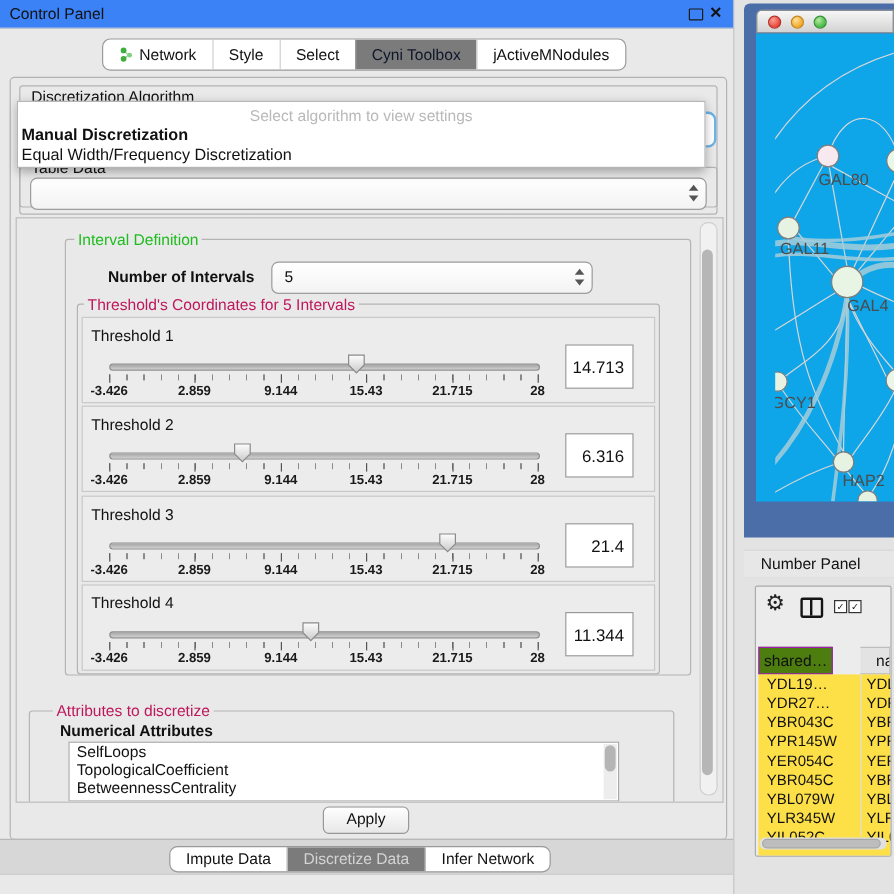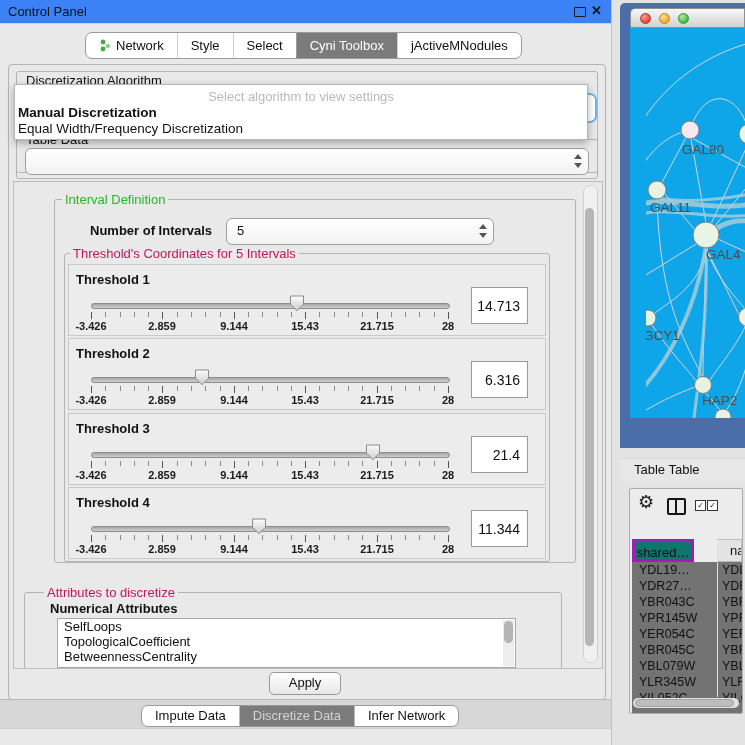--- a/index.html
+++ b/index.html
@@ -10,21 +10,21 @@
   #cp{left:0;top:0;width:611px;height:745px;background:#e9e9e9;border-right:1px solid #c2c2c2;}
   #cp-titlebar{left:0;top:0;width:611px;height:23px;background:#3b82f6;border-bottom:1px solid #d0d0d0;}
   #cp-title{left:8px;top:4px;font-size:13px;}
   #float-ic{left:574px;top:7px;width:10px;height:8px;border:1.5px solid #1a1a1a;border-radius:1px;}
   #close-ic{left:591px;top:3px;font-size:13px;font-weight:bold;}
   
   #toptabs{left:85px;top:32px;height:25px;display:flex;background:#fff;border:1px solid #9b9b9b;
            border-radius:7px;overflow:hidden;}
   .ttab{display:flex;align-items:center;gap:5px;padding:0 13px;font-size:13px;line-height:23px;}
   .ttab + .ttab{border-left:1px solid #cfcfcf;}
-  .ttab.sel{background:#7b7b7b;color:#ffffff;border-left-color:#9b9b9b;}
+  .ttab.sel{background:#7b7b7b;color:#0f172a;border-left-color:#9b9b9b;}
   
   #outerpanel{left:8px;top:64px;width:596px;height:634px;border:1px solid #b3b3b3;border-radius:4px;background:#e9e9e9;}
   .groupbox{border:1px solid #b4b4b4;border-radius:3px;}
   .grouplabel{font-size:13px;background:#e9e9e9;padding:0 3px;white-space:nowrap;}
   .green{color:#1fbc1f;}
   .blue{color:#be185d;}
   .combo{background:linear-gradient(#ffffff,#f3f3f3);border:1px solid #9e9e9e;border-radius:6px;
          font-size:13px;line-height:24px;}
   .combo .cval{position:absolute;left:10px;top:0;line-height:24px;}
   .spin{position:absolute;right:5px;top:4px;width:9px;height:16px;}
@@ -36,21 +36,21 @@
          box-shadow:0 3px 8px rgba(0,0,0,.3);z-index:40;}
   #popup-ph{left:0;top:4px;width:100%;text-align:center;color:#b9b9b9;font-size:13px;}
   #popup-o1{left:3px;top:20px;font-size:13.5px;font-weight:bold;}
   #popup-o2{left:3px;top:36px;font-size:13.5px;}
   
   #settings{left:4px;top:116px;width:588px;height:486px;border:1px solid #bcbcbc;background:#e9e9e9;overflow:hidden;}
   #svscroll{right:4px;top:3px;width:13px;height:476px;background:#f1f1f1;border:1px solid #cfcfcf;border-radius:7px;}
   #svthumb{left:1px;top:22px;width:9px;height:438px;background:#b6b6b6;border-radius:5px;}
   
   .thrpanel{left:54px;width:476px;height:70px;background:#ececec;border:1px solid #c9c9c9;}
-  .thrtitle{left:7px;top:7px;font-size:13px;font-weight:bold;}
+  .thrtitle{left:7px;top:7px;font-size:13px;font-weight:normal;}
   .track{left:22px;top:38px;width:357px;height:4px;background:linear-gradient(#a6a6a6,#d0d0d0);
          border:1px solid #8d8d8d;border-radius:3px;}
   .thumb{position:absolute;top:30px;width:16px;height:17px;}
   .ticks{left:22px;top:47px;width:358px;height:5px;
          background:repeating-linear-gradient(to right,#8a8a8a 0,#8a8a8a 1px,transparent 1px,transparent 14.28px);}
   .mt{position:absolute;top:47px;width:1px;height:7px;background:#555;}
   .tlab{position:absolute;top:55px;transform:translateX(-50%);font-size:11px;font-weight:bold;color:#1a1a1a;}
   .p0{left:22px}.p1{left:93px}.p2{left:165px}.p3{left:236px}.p4{left:308px}.p5{left:379px}
   .valbox{left:402px;top:22px;width:57px;height:37px;background:#fff;border:1px solid #9a9a9a;
           font-size:14px;line-height:37px;text-align:right;padding-right:7px;box-sizing:border-box;}
@@ -82,23 +82,23 @@
   #tp-title{left:620px;top:458px;width:125px;height:22px;background:#e7e7e7;border-top:1px solid #d6d6d6;border-bottom:1px solid #c9c9c9;}
   #tp-title span{position:absolute;left:14px;font-size:13px;line-height:22px;}
   #tp-body{left:620px;top:481px;width:125px;height:264px;background:#e3e3e3;}
   #tp-card{left:9px;top:7px;width:112px;height:224px;background:#ececec;border:1px solid #ababab;border-radius:2px;overflow:hidden;}
   #gear{left:8px;top:4px;font-size:18px;line-height:18px;color:#222;}
   #splitic{left:37px;top:9px;width:15px;height:13px;border:2px solid #141414;border-radius:2px;}
   #splitic:before{content:"";position:absolute;left:6px;top:0;width:2px;height:13px;background:#141414;}
   .cbx{width:9px;height:9px;border:1px solid #333;background:#fff;font-size:8px;line-height:9px;text-align:center;color:#222;}
   #cbx1{left:65px;top:11px;} #cbx2{left:77px;top:11px;}
   .hcell{top:50px;height:23px;font-size:13px;line-height:22px;box-sizing:border-box;}
-  #hc1{left:2px;width:62px;background:#0f766e;border:3px solid #a21caf;text-align:center;}
+  #hc1{left:2px;width:62px;background:#4d7c0f;border:1px solid #a21caf;text-align:center;}
   #hc2{left:87px;width:25px;background:#e3e3e3;border:1px solid #bdbdbd;border-left:none;padding-left:13px;overflow:hidden;}
-  #rows{left:2px;top:73px;width:110px;height:156px;background:#737373;}
+  #rows{left:2px;top:73px;width:110px;height:156px;background:#fde047;}
   #coldiv{left:85px;top:0;width:1px;height:135px;background:#e0e0e0;}
   .trow{position:absolute;left:0;width:110px;height:16px;font-size:12.5px;line-height:16px;}
   .trow .c1{position:absolute;left:7px;} .trow .c2{position:absolute;left:90px;white-space:nowrap;}
   #hscroll{left:3px;top:209px;width:106px;height:10px;background:#e1e1e1;border-radius:5px;}
   #hthumb{left:2px;top:1px;width:99px;height:8px;background:#bdbdbd;border:1px solid #a6a6a6;border-radius:4px;box-sizing:border-box;}
   svg text{font-family:"Liberation Sans",sans-serif;}
 </style>
 </head>
 <body>
 
@@ -350,21 +350,21 @@
             <text x="104" y="312" fill="#4c4c4c" font-size="13.5">H</text>
             <circle cx="57" cy="357" r="8.5" fill="#e6f3e2" stroke="#7d7d7d"></circle>
             <text x="56" y="377" fill="#4c4c4c" font-size="13.5">HAP2</text>
             <circle cx="77" cy="389" r="8" fill="#e6f3e2" stroke="#7d7d7d"></circle>
           </g>
       </svg>
     </div>
   </div>
 
   <div id="tp-title" class="abs">
-    <span>Table Table</span>
+    <span>Number Panel</span>
   </div>
   <div id="tp-body" class="abs">
     <div id="tp-card" class="abs">
       <div id="gear" class="abs">⚙</div>
       <div id="splitic" class="abs"></div>
       <div id="cbx1" class="abs cbx">✓</div>
       <div id="cbx2" class="abs cbx">✓</div>
 
       <div id="hc1" class="abs hcell">shared…</div>
       <div id="hc2" class="abs hcell">na</div>

